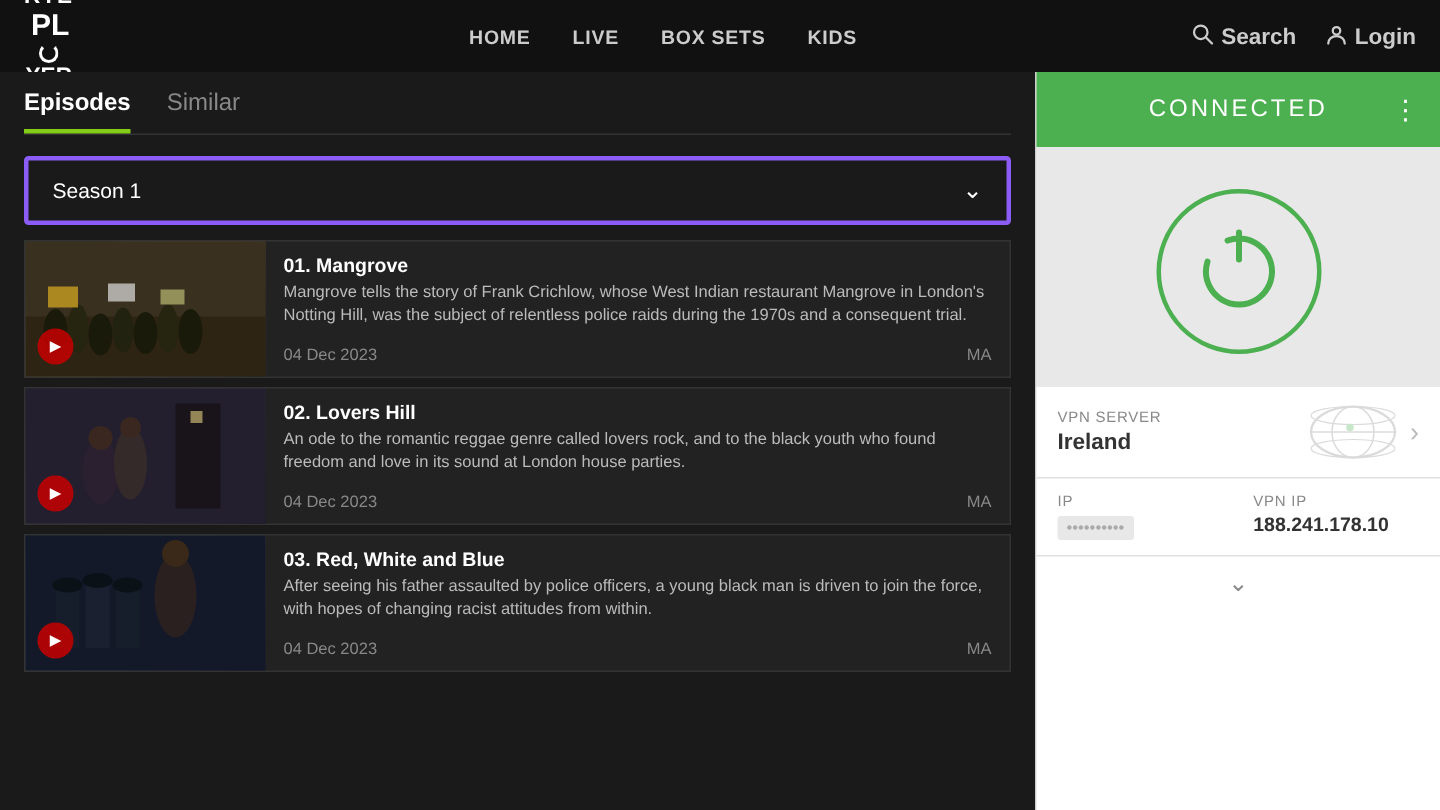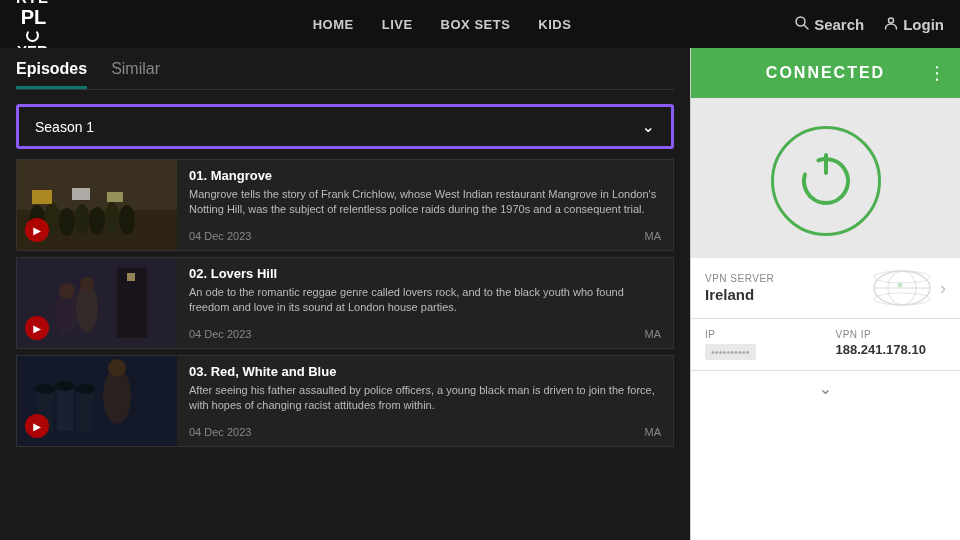--- a/index.html
+++ b/index.html
@@ -88,21 +88,21 @@
     }
     .tab {
       color: white;
       font-size: 16px;
       font-weight: bold;
       padding-bottom: 8px;
       cursor: pointer;
       border-bottom: 3px solid transparent;
     }
     .tab.active {
-      border-bottom: 3px solid #0f766e;
+      border-bottom: 3px solid #84cc16;
     }
     .tab.inactive {
       color: #888;
       font-weight: normal;
     }
 
     
     .season-dropdown {
       border: 3px solid #8b5cf6;
       border-radius: 3px;
@@ -207,21 +207,21 @@
       padding: 14px 16px;
       display: flex;
       align-items: center;
       justify-content: center;
       position: relative;
       height: 50px;
     }
     .vpn-connected-text {
       color: white;
       font-size: 16px;
-      font-weight: bold;
+      font-weight: normal;
       letter-spacing: 2px;
     }
     .vpn-menu-dots {
       position: absolute;
       right: 14px;
       top: 50%;
       transform: translateY(-50%);
       color: white;
       font-size: 18px;
       cursor: pointer;

